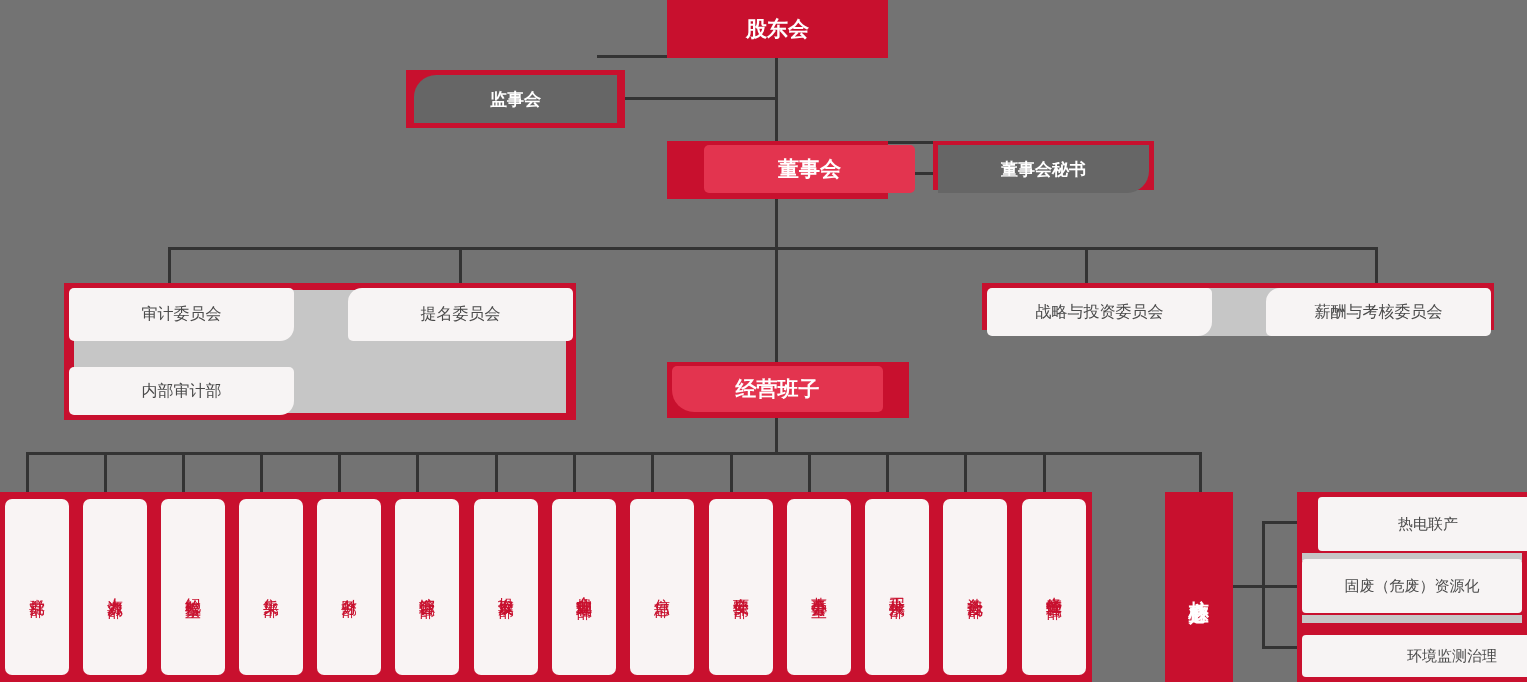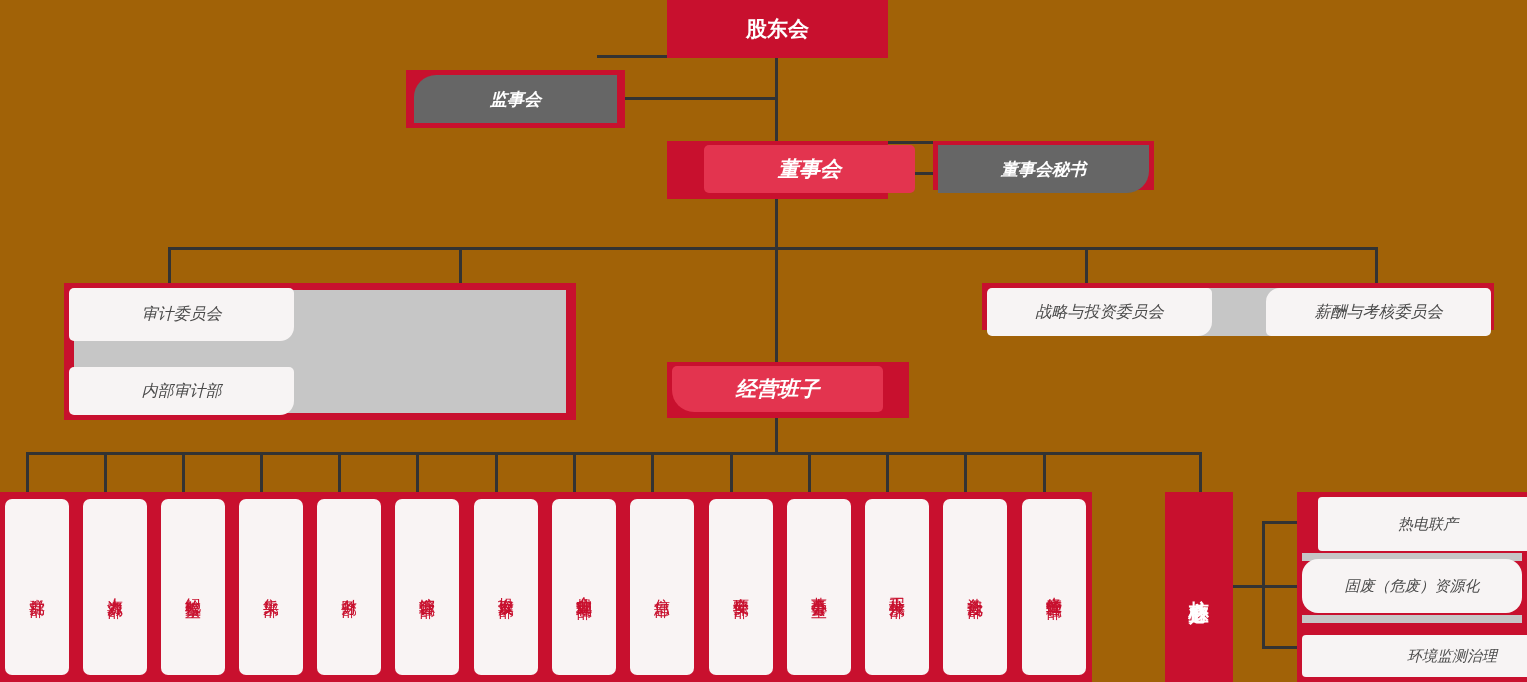--- a/index.html
+++ b/index.html
@@ -1,25 +1,25 @@
 <!DOCTYPE html>
 <html><head>
 <meta charset="utf-8">
 <style>
   html,body{margin:0;padding:0;background:#ffffff;}
   body{font-family:"Liberation Sans","DejaVu Sans",sans-serif;}
-  #stage{position:relative;width:1527px;height:682px;background:#a16207;overflow:hidden;}
+  #stage{position:relative;width:1527px;height:682px;background:#737373;overflow:hidden;}
 
   
   .ln{position:absolute;background:#333333;}
   .hl{height:3px;}
   .vl{width:3px;}
 
   .frame{position:absolute;background:#C8102E;}
-  .inner{position:absolute;display:flex;align-items:center;justify-content:center;font-style:italic;}
+  .inner{position:absolute;display:flex;align-items:center;justify-content:center;}
 
   .solid-red{position:absolute;background:#C8102E;display:flex;align-items:center;
              justify-content:center;color:#ffffff;font-weight:bold;}
 
   .gray-box{background:#666666;color:#ffffff;font-weight:bold;}
   .pink-box{background:#E3344F;color:#ffffff;font-weight:bold;}
   .white-box{background:#F7F4F4;color:#4a4a4a;}
   .gray-fill{position:absolute;background:#C6C6C6;}
 
   
@@ -100,20 +100,23 @@
     </div>
   </div>
 
   <div class="frame" style="left:64px;top:283px;width:512px;height:137px;">
     <div class="gray-fill" style="left:10px;top:7px;width:492px;height:123px;"></div>
 
     <div class="inner white-box" style="left:5px;top:5px;width:225px;height:53px;font-size:16px;border-radius:5px;border-bottom-right-radius:14px;">
       <span>审计委员会</span>
     </div>
 
+    <div class="inner white-box" style="left:284px;top:5px;width:225px;height:53px;font-size:16px;border-radius:5px;border-top-left-radius:14px;">
+      <span>提名委员会</span>
+    </div>
 
     <div class="inner white-box" style="left:5px;top:84px;width:225px;height:48px;font-size:16px;border-radius:5px;border-bottom-right-radius:14px;">
       <span>内部审计部</span>
     </div>
   </div>
 
   <div class="frame" style="left:970px;top:283px;width:512px;height:47px;margin-left:12px;">
     <div class="gray-fill" style="left:10px;top:5px;width:492px;height:48px;"></div>
 
     <div class="inner white-box" style="left:5px;top:5px;width:225px;height:48px;font-size:16px;border-radius:5px;border-bottom-right-radius:14px;">
@@ -138,21 +141,21 @@
     <span class="vert">核心产业</span>
   </div>
 
   <div class="frame" style="left:1297px;top:492px;width:230px;height:190px;">
     <div class="gray-fill" style="left:5px;top:61px;width:220px;height:8px;"></div>
     <div class="gray-fill" style="left:5px;top:123px;width:220px;height:8px;"></div>
 
     <div class="inner white-box" style="left:21px;top:5px;width:220px;height:54px;font-size:15px;border-radius:4px;">
       <span>热电联产</span>
     </div>
-    <div class="inner white-box" style="left:5px;top:67px;width:220px;height:54px;font-size:15px;border-radius:16px;">
+    <div class="inner white-box" style="left:5px;top:67px;width:220px;height:54px;font-size:15px;border-radius:4px;">
       <span>固废（危废）资源化</span>
     </div>
     <div class="inner white-box" style="left:5px;top:143px;width:220px;height:42px;font-size:15px;border-radius:4px;padding-left:40px;">
       <span>环境监测治理</span>
     </div>
   </div>
 
 <div class="dept-box" style="left: 5px; top: 499px; width: 64px; height: 176px;">
       <span class="vert">党群部</span>
     </div>

